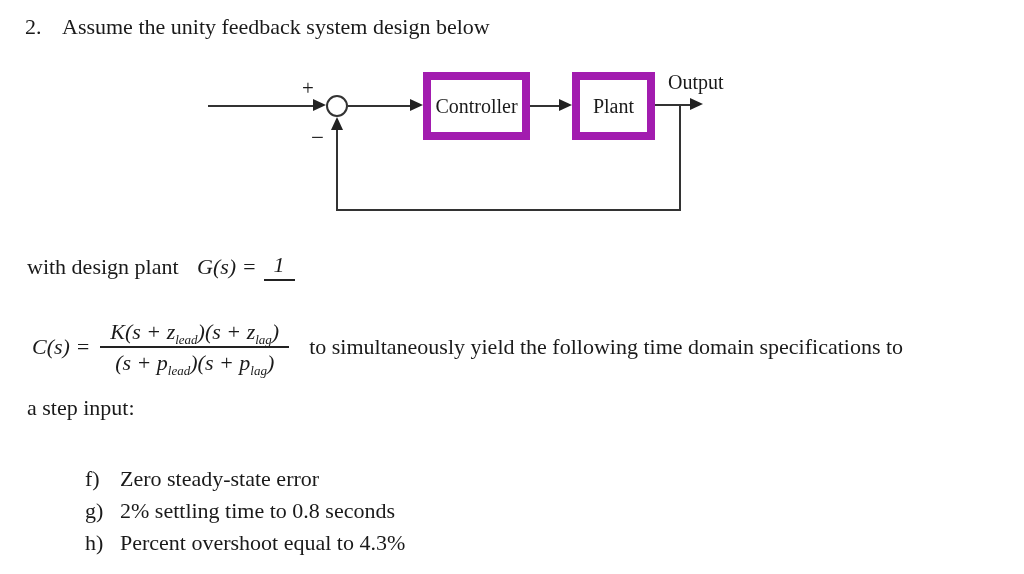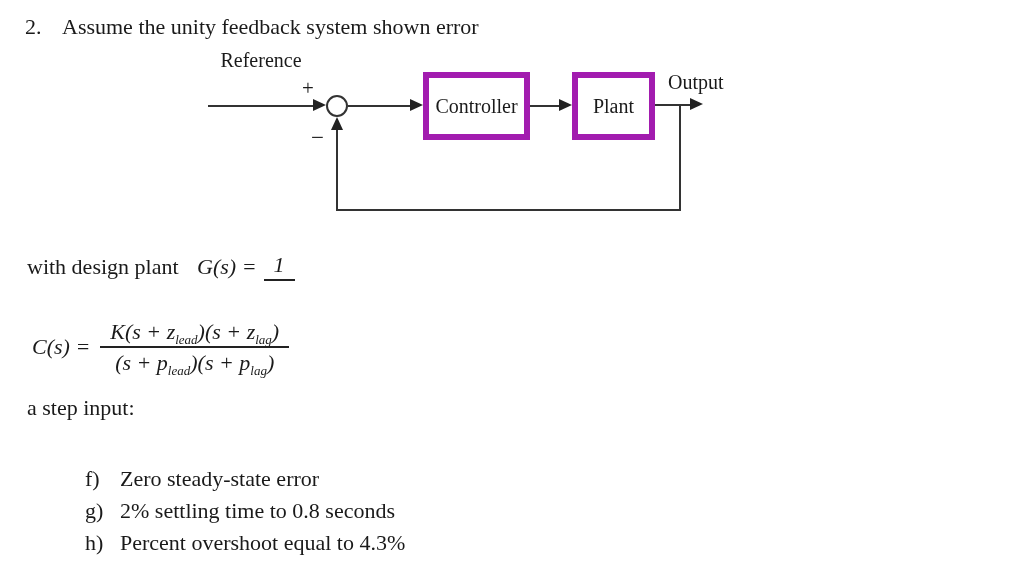--- a/index.html
+++ b/index.html
@@ -41,21 +41,21 @@
     border-bottom: 13px solid #222;
   }
   .sum-circle {
     position: absolute; left: 326px; top: 95px;
     width: 18px; height: 18px;
     border: 2px solid #333; border-radius: 50%;
     background: #fff;
   }
   .dbox {
     position: absolute; top: 72px; height: 68px;
-    border: 6px solid #a21caf; background: #fff;
+    border: 8px solid #a21caf; background: #fff;
     box-sizing: border-box;
     display: flex; align-items: center; justify-content: center;
     font-size: 20px;
   }
   .dbox.controller { left: 423px; width: 107px; }
   .dbox.plant { left: 572px; width: 83px; }
   .ref-label {
     position: absolute; left: 211px; top: 45px; width: 100px;
     text-align: center; font-size: 20px; line-height: 31px;
   }
@@ -95,26 +95,25 @@
   .spec-row { position: absolute; left: 63px; font-size: 22px; white-space: pre; }
   .spec-letter { display: inline-block; width: 35px; }
 </style>
 </head>
 <body>
 
 <div class="page">
 
   <div class="title-row">
     <span class="num">2.</span>
-    <span>Assume the unity feedback system shown error</span>
+    <span>Assume the unity feedback system design below</span>
   </div>
 
   <div class="diagram">
     <div class="ref-label">
-      <div>Reference</div>
     </div>
 
     <span class="plus-sign">+</span>
     <span class="minus-sign">−</span>
 
     <div class="hline" style="left:208px; top:105px; width:107px;"></div>
     <div class="arrow-right" style="left:313px; top:99px;"></div>
 
     <div class="sum-circle"></div>
 
@@ -151,20 +150,21 @@
     </span>
   </div>
 
   <div class="mathline line2">
     <span class="it">C(s) =</span>
     <span class="frac">
       <span class="fnum it"><span>K(s + z</span><sub>lead</sub><span>)(s + z</span><sub>lag</sub><span>)</span></span>
       <span class="fbar"></span>
       <span class="fden it"><span>(s + p</span><sub>lead</sub><span>)(s + p</span><sub>lag</sub><span>)</span></span>
     </span>
+    <span class="rm suffix2">to simultaneously yield the following time domain specifications to</span>
   </div>
 
   <div class="stepline">a step input:</div>
 
   <div class="spec-row" style="top:440px;">
     <span class="spec-letter">f)</span><span>Zero steady-state error</span>
   </div>
   <div class="spec-row" style="top:472px;">
     <span class="spec-letter">g)</span><span>2% settling time to 0.8 seconds</span>
   </div>

